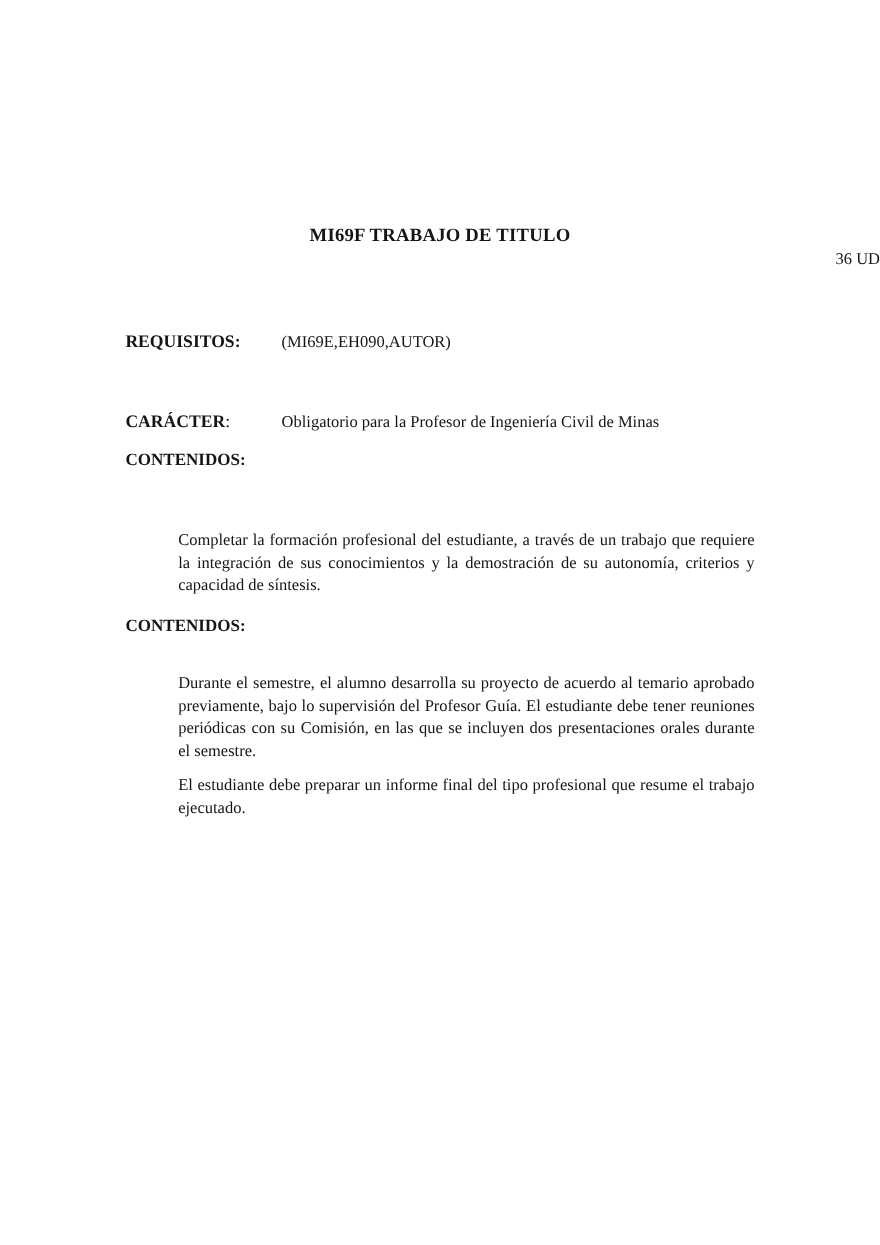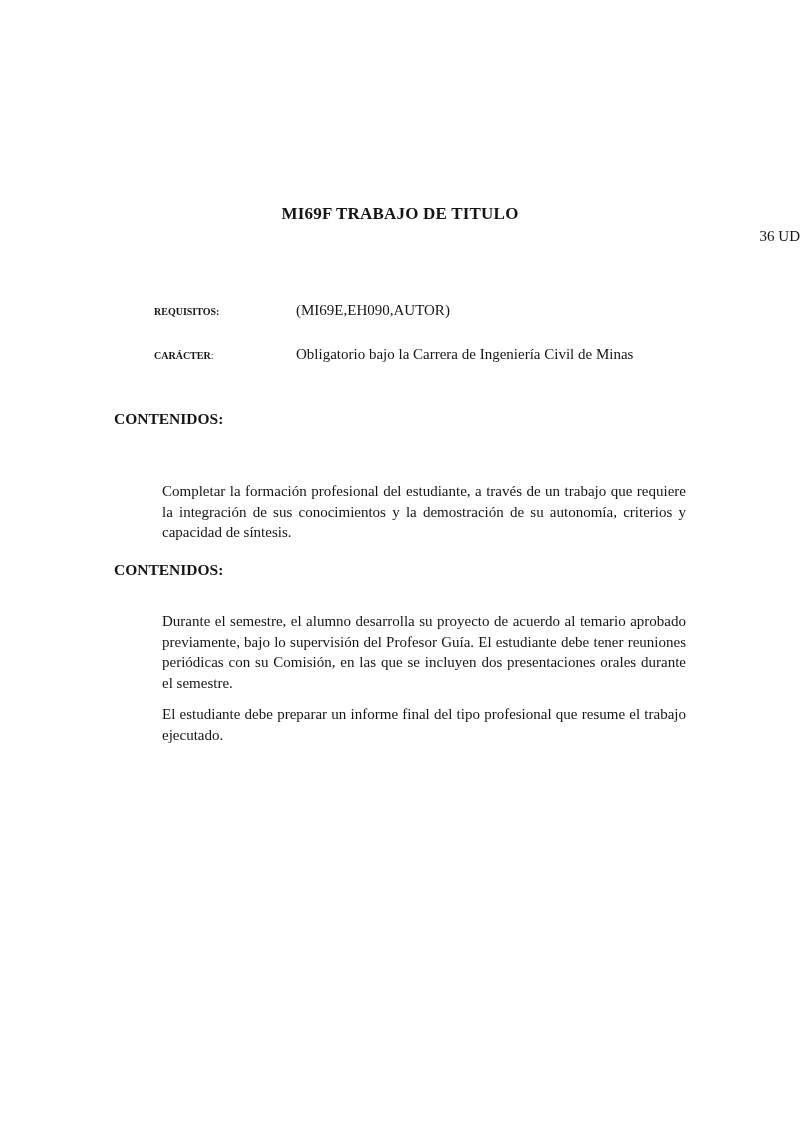--- a/index.html
+++ b/index.html
@@ -36,27 +36,26 @@
     text-align: right;
     font-size: 15px;
   }
   .field-row {
     position: absolute;
     left: 114px;
     display: flex;
     align-items: baseline;
   }
   .field-row.requisitos { top: 302px; }
-  .field-row.caracter   { top: 346px; }
+  .field-row.caracter   { top: 375px; }
   .field-label {
     width: 142px;
     flex: 0 0 142px;
     font-weight: bold;
-    font-size: 10px;
-    margin-left: 40px;
+    font-size: 16px;
   }
   .field-label .colon-normal {
     font-weight: normal;
   }
   .field-value {
     white-space: nowrap;
   }
   .section-heading {
     position: absolute;
     left: 114px;
@@ -86,21 +85,21 @@
 
   <div class="doc-subtitle">36 UD</div>
 
   <div class="field-row requisitos">
     <div class="field-label"><span>REQUISITOS</span><span>:</span></div>
     <div class="field-value">(MI69E,EH090,AUTOR)</div>
   </div>
 
   <div class="field-row caracter">
     <div class="field-label"><span>CARÁCTER</span><span class="colon-normal">:</span></div>
-    <div class="field-value">Obligatorio bajo la Carrera de Ingeniería Civil de Minas</div>
+    <div class="field-value">Obligatorio para la Profesor de Ingeniería Civil de Minas</div>
   </div>
 
   <div class="section-heading heading-objetivos">CONTENIDOS:</div>
 
   <p class="paragraph para-objetivos-1">Completar la formación profesional del estudiante, a través de un trabajo que requiere la integración de sus conocimientos y la demostración de su autonomía, criterios y capacidad de síntesis.</p>
 
   <div class="section-heading heading-contenidos">CONTENIDOS:</div>
 
   <p class="paragraph para-contenidos-2">El estudiante debe preparar un informe final del tipo profesional que resume el trabajo ejecutado.</p>
 

